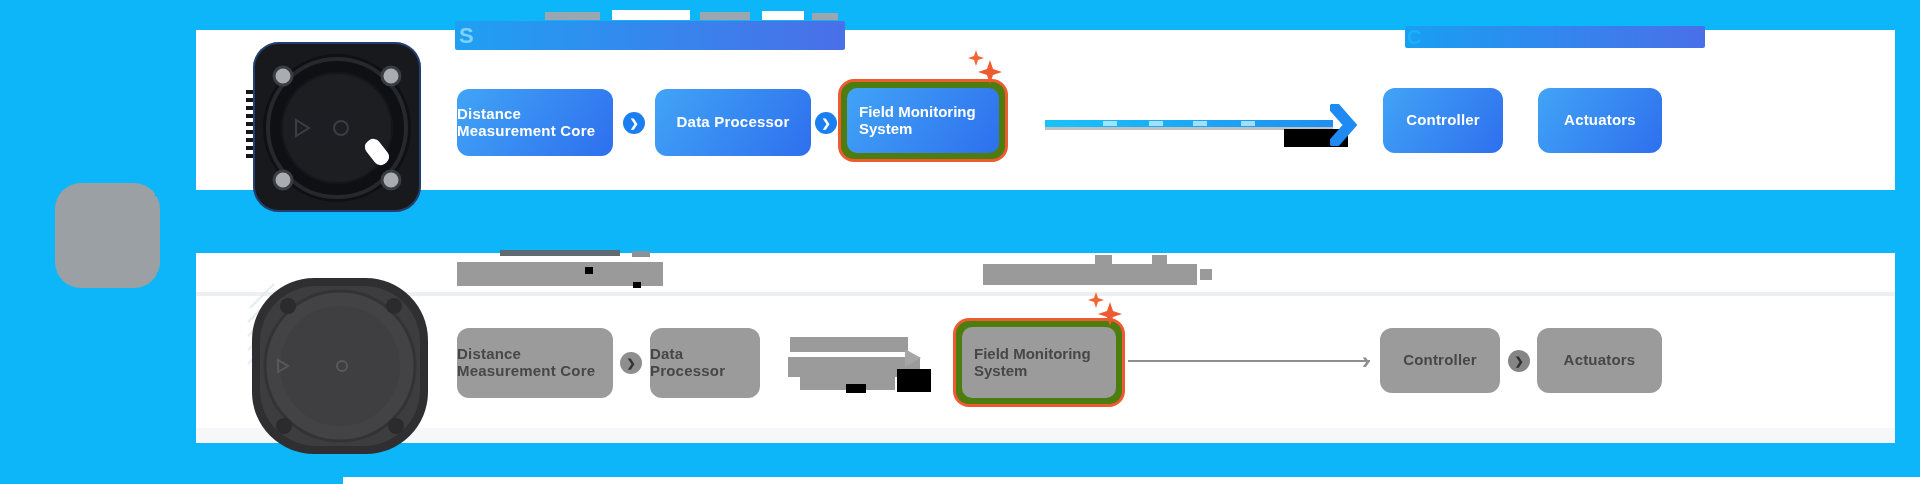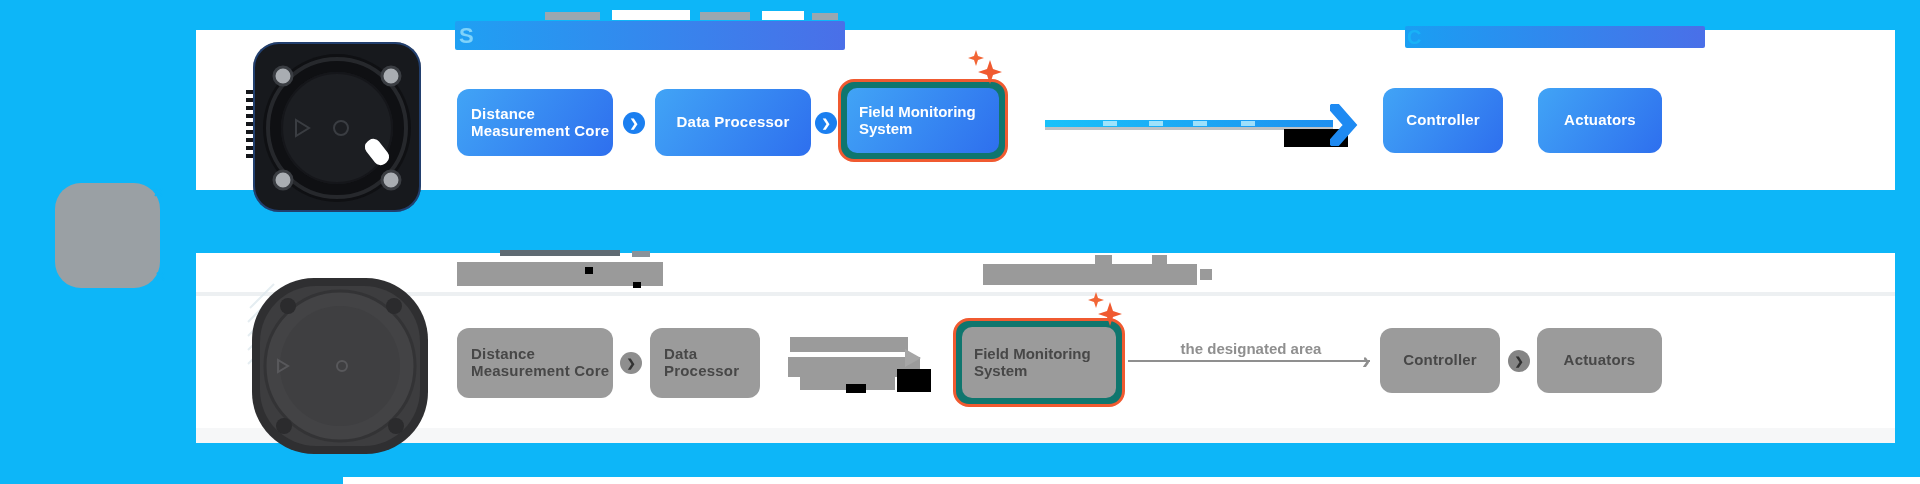--- a/index.html
+++ b/index.html
@@ -27,30 +27,30 @@
     background:linear-gradient(90deg,#199ff3,#4a6fe8);color:#19b2f7;font-weight:bold;font-size:20px;
     line-height:22px;padding-left:2px;overflow:hidden;}
 
   .artifact{position:absolute;}
   .redacted{position:absolute;background:var(--redacted_gray);}
 
   .btn{position:absolute;display:flex;align-items:center;font-weight:bold;font-size:15px;
     line-height:1.12;border-radius:12px;letter-spacing:.2px;}
   .btn-blue{background:linear-gradient(125deg,var(--blue_btn_from),var(--blue_btn_to));color:#ffffff;}
   .btn-gray{background:var(--gray_btn);color:var(--gray_text);}
-  .pad-left{padding-left:14px;justify-content:flex-start;text-align:left;}
+  .pad-left{justify-content:flex-start;text-align:left;}
   .center{justify-content:center;text-align:center;}
 
   .chip{position:absolute;width:22px;height:22px;border-radius:50%;display:flex;align-items:center;
     justify-content:center;font-size:11px;font-weight:bold;}
   .chip-blue{background:var(--blue_chevron);color:#fff;}
   .chip-gray{background:#8e8e8e;color:#333;}
   .chip-dark{background:#858585;color:#2f2f2f;}
 
-  .fms-wrap{position:absolute;border:3px solid var(--accent_orange);border-radius:16px;background:#0f766e;}
+  .fms-wrap{position:absolute;border:3px solid var(--accent_orange);border-radius:16px;background:#4d7c0f;}
   .fms-inner{position:absolute;left:6px;top:6px;right:6px;bottom:6px;border-radius:10px;
     display:flex;align-items:center;padding-left:12px;font-weight:bold;font-size:15px;line-height:1.12;}
   .fms-blue{background:linear-gradient(125deg,var(--blue_btn_from),var(--blue_btn_to));color:#fff;}
   .fms-gray{background:var(--gray_btn);color:var(--gray_text);}
   .sparkles{position:absolute;}
 
   .cyan-line{position:absolute;left:1045px;top:120px;width:288px;height:7px;
     background:linear-gradient(90deg,#18c2fa,#1e8ff0);}
   .cyan-line .shadow{position:absolute;left:0;right:0;top:7px;height:3px;background:#9aa0a6;opacity:.65;}
   .cyan-line .tick{position:absolute;top:1px;height:5px;width:14px;background:#bfeffd;opacity:.8;}
@@ -235,21 +235,20 @@
     </div>
   </div>
   <svg class="sparkles" style="left:1084px;top:290px;" width="40" height="40" viewBox="0 0 40 40">
     <path d="M12 2 L14 8 L20 10 L14 12 L12 18 L10 12 L4 10 L10 8 Z" fill="#f26535"></path>
     <path d="M26 12 L29 21 L38 24 L29 27 L26 36 L23 27 L14 24 L23 21 Z" fill="#f05a30"></path>
   </svg>
 
   <div class="arrow-line" style="left:1128px;top:360px;width:242px;"></div>
   <span class="arrow-head-gray" style="left:1362px;top:349px;">›</span>
   <div class="arrow-label" style="left:1138px;top:340px;width:226px;">
-    <div>the designated area</div>
   </div>
 
   <div class="btn btn-gray center" style="left:1380px;top:328px;width:120px;height:65px;">
     <span>Controller</span>
   </div>
   <div class="chip chip-dark" style="left:1508px;top:350px;">
     <span>❯</span>
   </div>
   <div class="btn btn-gray center" style="left:1537px;top:328px;width:125px;height:65px;">
     <span>Actuators</span>

